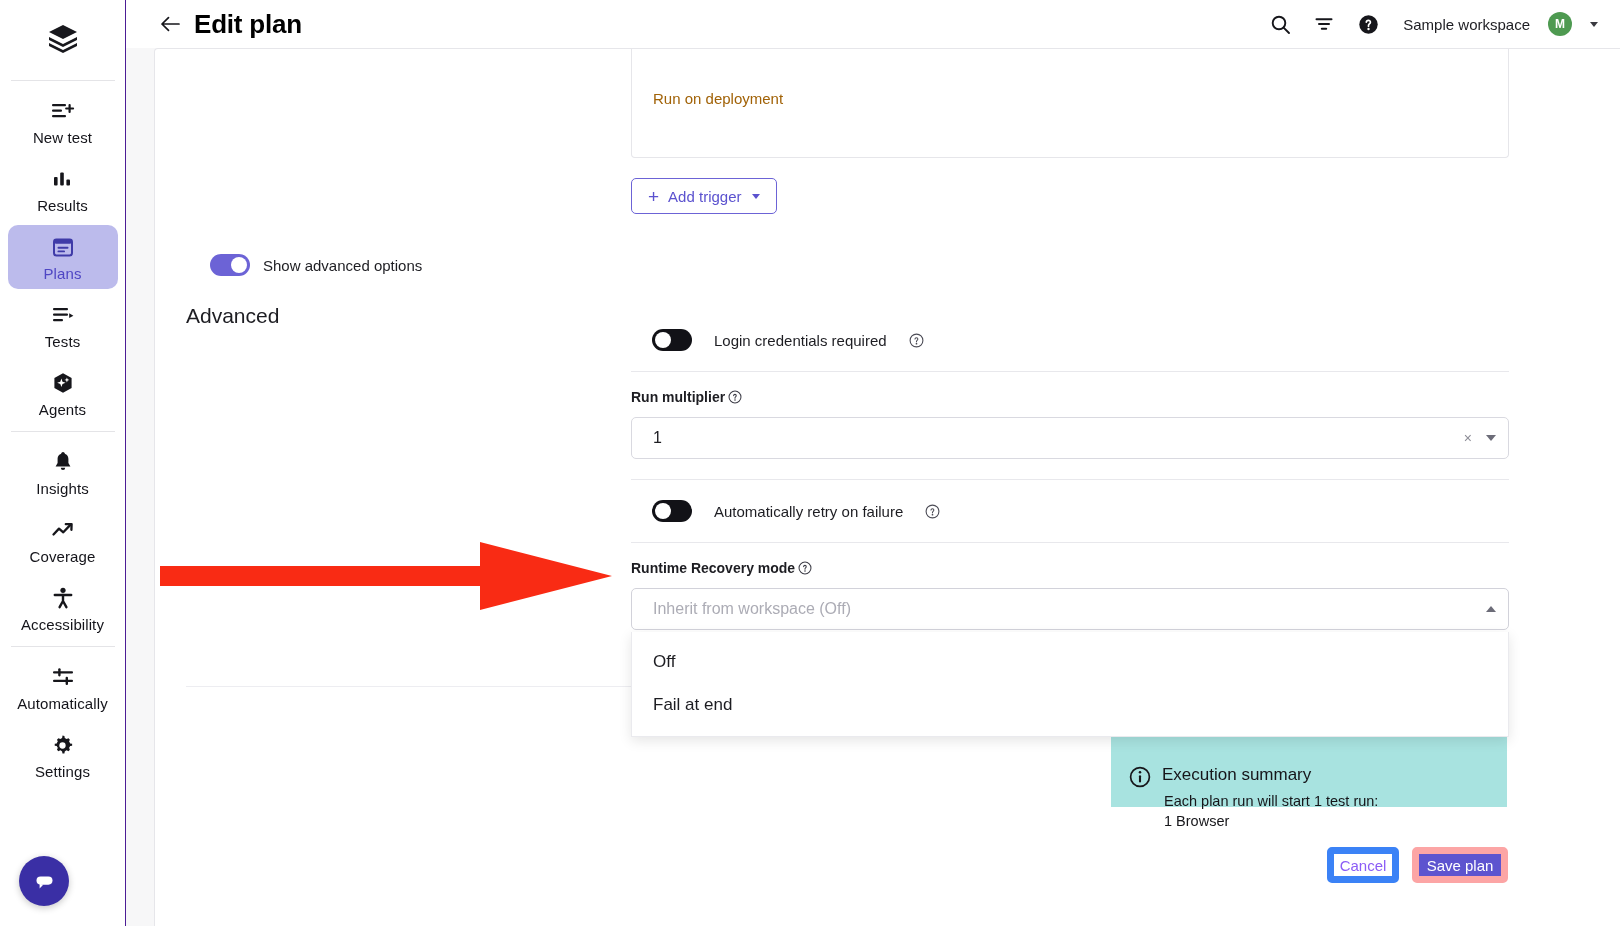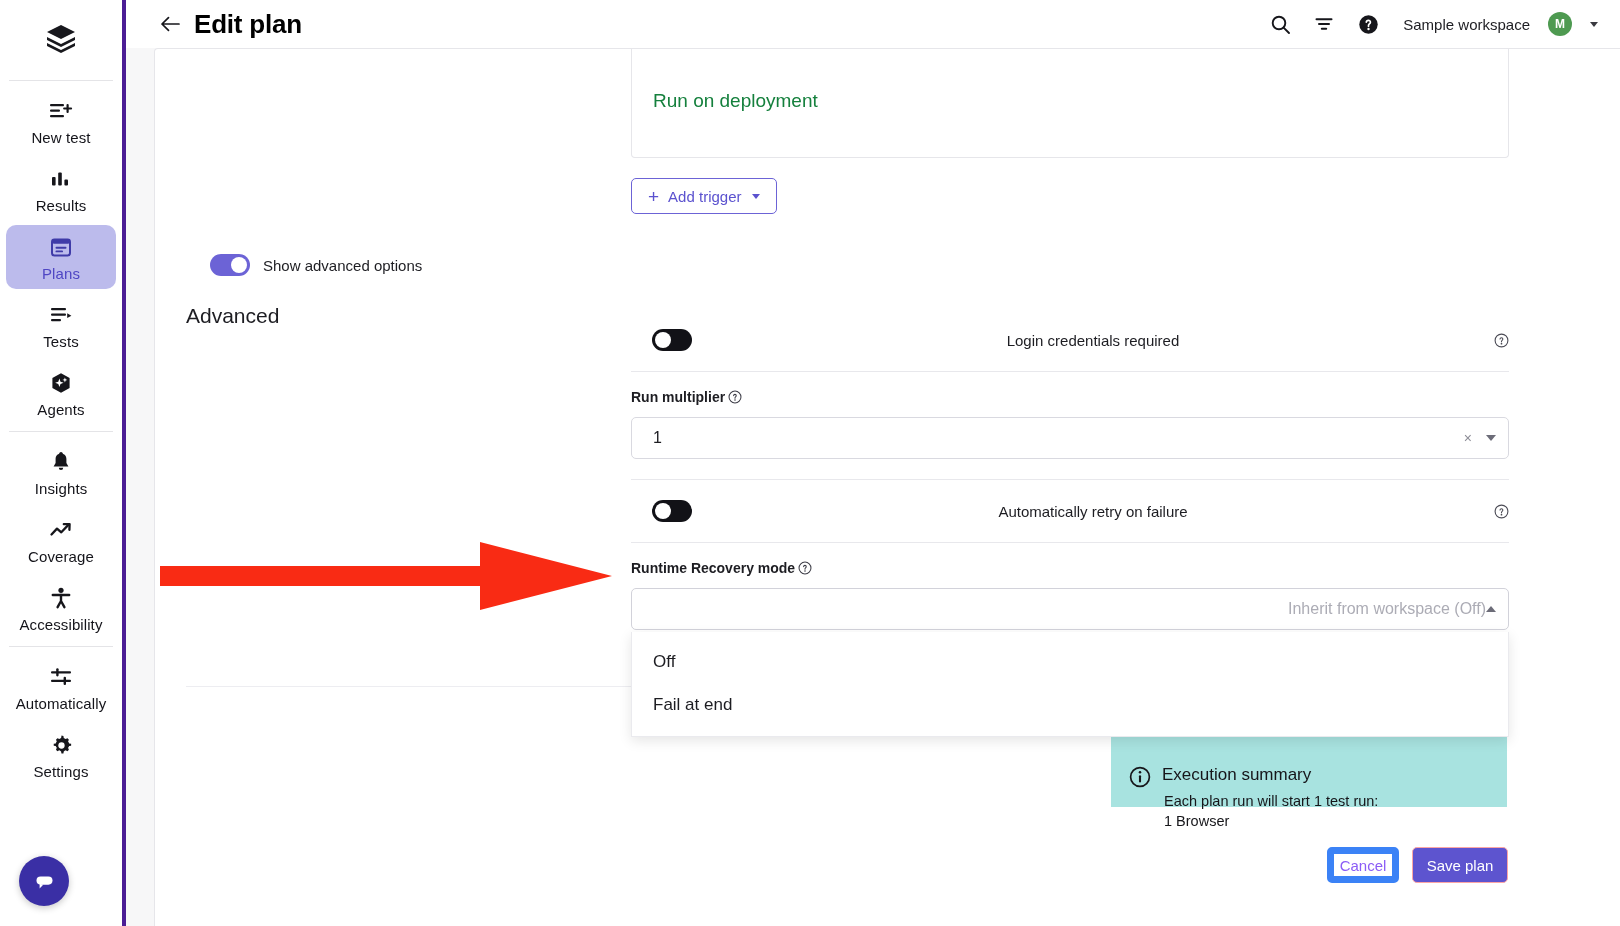--- a/index.html
+++ b/index.html
@@ -9,21 +9,21 @@
     background: #ffffff;
     overflow: hidden;
   }
   #app { position: relative; width: 1620px; height: 926px; background: #f7f7f8; }
 
   
   .sidebar {
     position: absolute; left: 0; top: 0;
     width: 126px; height: 926px;
     background: #ffffff;
-    border-right: 4px solid #4c1d95;
+    border-right: 1px solid #4c1d95;
     display: flex; flex-direction: column; align-items: center;
     z-index: 5;
   }
   .logo-wrap { height: 78px; display: flex; align-items: center; justify-content: center; }
   .sb-divider { width: 104px; height: 1px; background: #e4e4e7; margin: 2px 0 8px; }
   .sb-item {
     width: 110px; padding: 9px 0 7px; margin-bottom: 4px;
     display: flex; flex-direction: column; align-items: center;
     border-radius: 10px; cursor: pointer;
     color: #14141a;
@@ -67,21 +67,21 @@
   }
   .panel-close { position: absolute; right: 112px; top: 14px; width: 24px; height: 24px; display:flex;align-items:center;justify-content:center; cursor: pointer; }
 
   
   .trigger-card {
     position: absolute; left: 476px; top: -1px; width: 878px; height: 110px;
     border: 1px solid #e6e6ea; border-top: none;
     border-bottom-left-radius: 4px; border-bottom-right-radius: 4px;
     background: #fff;
   }
-  .trigger-card-label { position: absolute; left: 21px; top: 42px; font-size: 19px; color: #15803d; }
+  .trigger-card-label { position: absolute; left: 21px; top: 42px; font-size: 15px; color: #a16207; }
 
   .add-trigger {
     position: absolute; left: 476px; top: 129px;
     height: 36px; padding: 0 16px;
     border: 1px solid #6c63d6; border-radius: 5px; background: #fff;
     color: #5b52cf; font-size: 15px;
     display: flex; align-items: center; gap: 9px; cursor: pointer;
   }
   .plus-glyph { font-size: 19px; line-height: 1; font-weight: 400; }
   .caret-dn { width: 0; height: 0; border-left: 4.5px solid transparent; border-right: 4.5px solid transparent; border-top: 5.5px solid #5b52cf; margin-left: 2px; }
@@ -94,34 +94,34 @@
   
   .toggle { width: 40px; height: 22px; border-radius: 11px; position: relative; flex: none; cursor: pointer; }
   .toggle .knob { position: absolute; top: 3px; width: 16px; height: 16px; border-radius: 50%; background: #fff; }
   .toggle.on { background: #6c63d6; }
   .toggle.on .knob { right: 3px; }
   .toggle.off { background: #121217; }
   .toggle.off .knob { left: 3px; }
 
   
   .formcol { position: absolute; left: 476px; top: 260px; width: 878px; }
-  .row-toggle { display: flex; align-items: center; gap: 16px; height: 62px; padding-left: 21px; justify-content: space-between; }
+  .row-toggle { display: flex; align-items: center; gap: 22px; height: 62px; padding-left: 21px; }
   .row-toggle .lbl { font-size: 15px; color: #1d1d22; }
   .hr { height: 1px; background: #e8e8ec; width: 878px; }
   .help-icon { width: 15px; height: 15px; display: inline-flex; align-items: center; justify-content: center; vertical-align: -2px; cursor: pointer; }
 
   .field-block { padding: 17px 0 0; }
   .field-label { font-size: 14px; font-weight: 700; color: #1d1d22; display: flex; align-items: center; gap: 1px; }
   .field-label .help-icon { margin-left: 1px; }
   .input-box {
     margin-top: 12px; height: 42px; width: 878px;
     border: 1px solid #d9d9e0; border-radius: 5px; background: #fff;
     display: flex; align-items: center; padding: 0 12px 0 21px;
   }
-  .input-box.focused { border-color: #d2d2da; text-align: right; }
+  .input-box.focused { border-color: #d2d2da; }
   .input-val { font-size: 16px; color: #1d1d22; flex: 1; }
   .input-placeholder { font-size: 16px; color: #acacb5; flex: 1; }
   .clear-x { font-size: 14px; color: #8c8c96; margin-right: 14px; cursor: pointer; }
   .chev { width: 0; height: 0; border-left: 5px solid transparent; border-right: 5px solid transparent; border-top: 6px solid #6c6c78; cursor: pointer; }
   .chev.up { border-top: none; border-bottom: 6px solid #6c6c78; }
 
   
   .dropdown {
     position: absolute; left: 476px; top: 583px; width: 878px;
     background: #fff; border: 1px solid #eaeaee; border-top: none;
@@ -140,21 +140,21 @@
   .exec-line { font-size: 14.5px; color: #16161a; margin-left: 35px; line-height: 1.37; }
 
   
   .footer-bar {
     position: absolute; left: 0; right: 0; bottom: 33px; height: 56px;
     background: #fff; display: flex; align-items: center; justify-content: flex-end;
     padding-right: 112px; gap: 13px; z-index: 10;
   }
   .btn { height: 36px; border-radius: 5px; font-size: 15px; cursor: pointer; display: flex; align-items: center; justify-content: center; }
   .btn-cancel { width: 72px; background: #fff; border: 7px solid #3b82f6; color: #8b5cf6; }
-  .btn-save { width: 96px; background: #5d54cf; border: 1px solid #fca5a5; color: #fff; }
+  .btn-save { width: 96px; background: #5d54cf; border: 7px solid #fca5a5; color: #fff; }
 
   
   .left-hr { position: absolute; left: 31px; top: 637px; width: 1050px; height: 1px; background: #ededf1; }
 
   
   .arrow-anno { position: absolute; left: 160px; top: 540px; z-index: 20; pointer-events: none; }
 </style>
 </head>
 <body>
 

